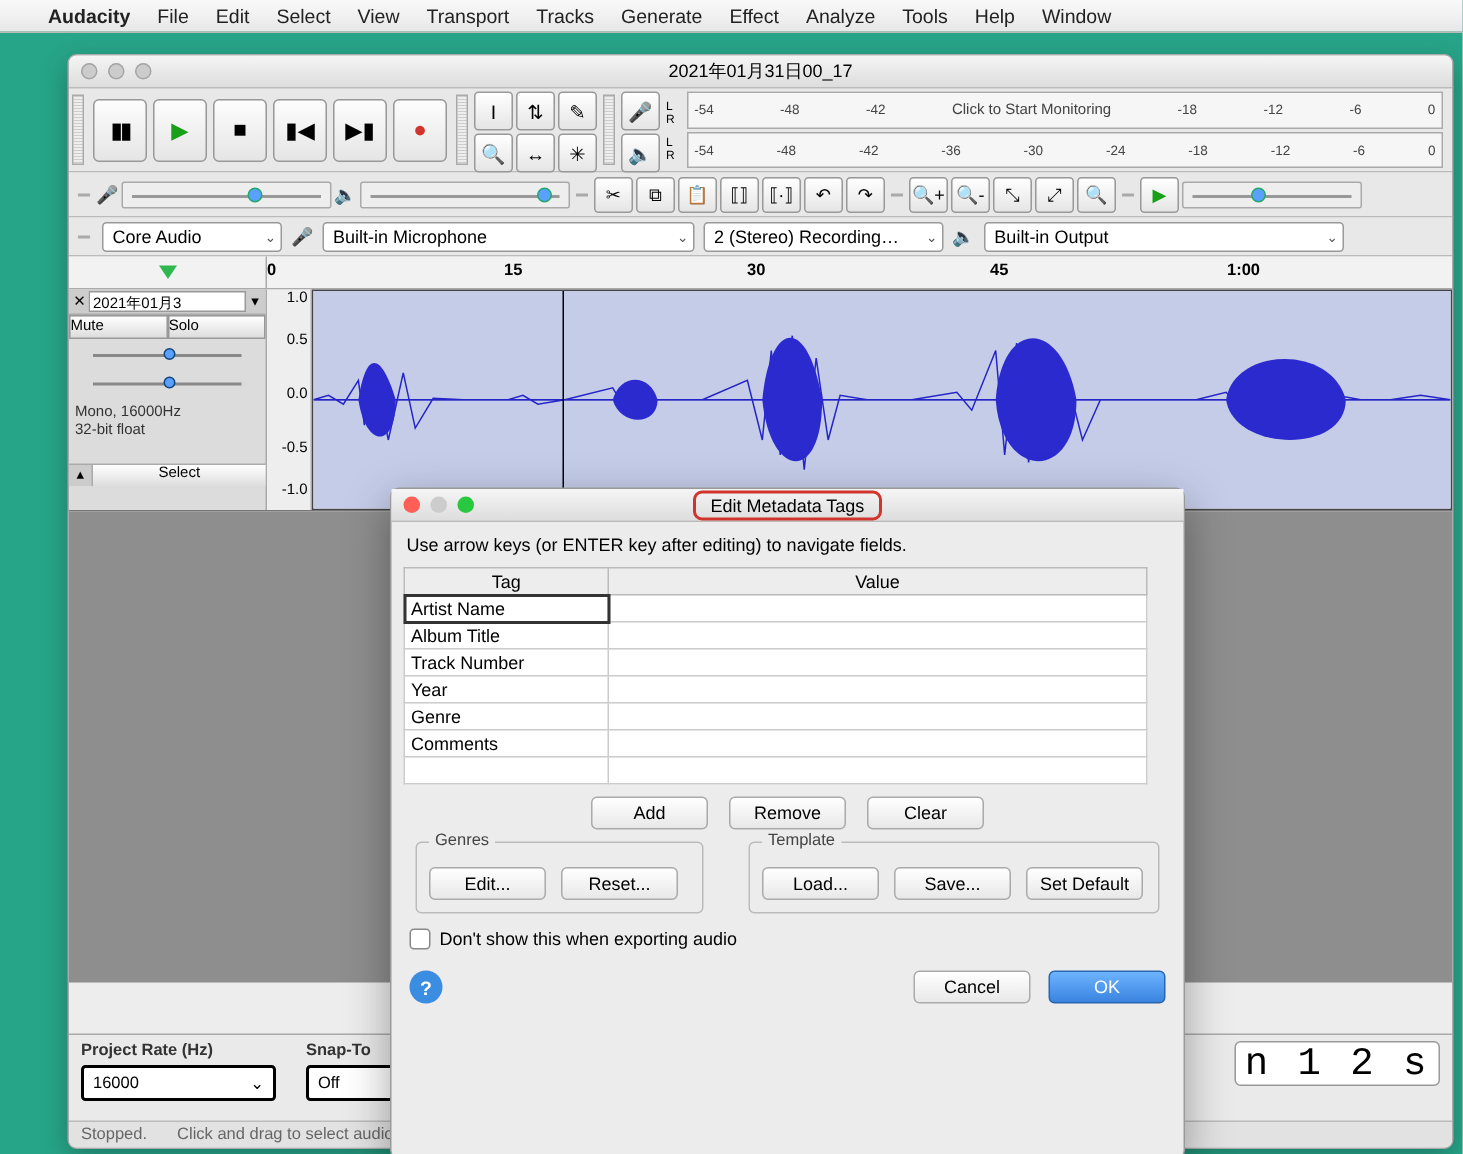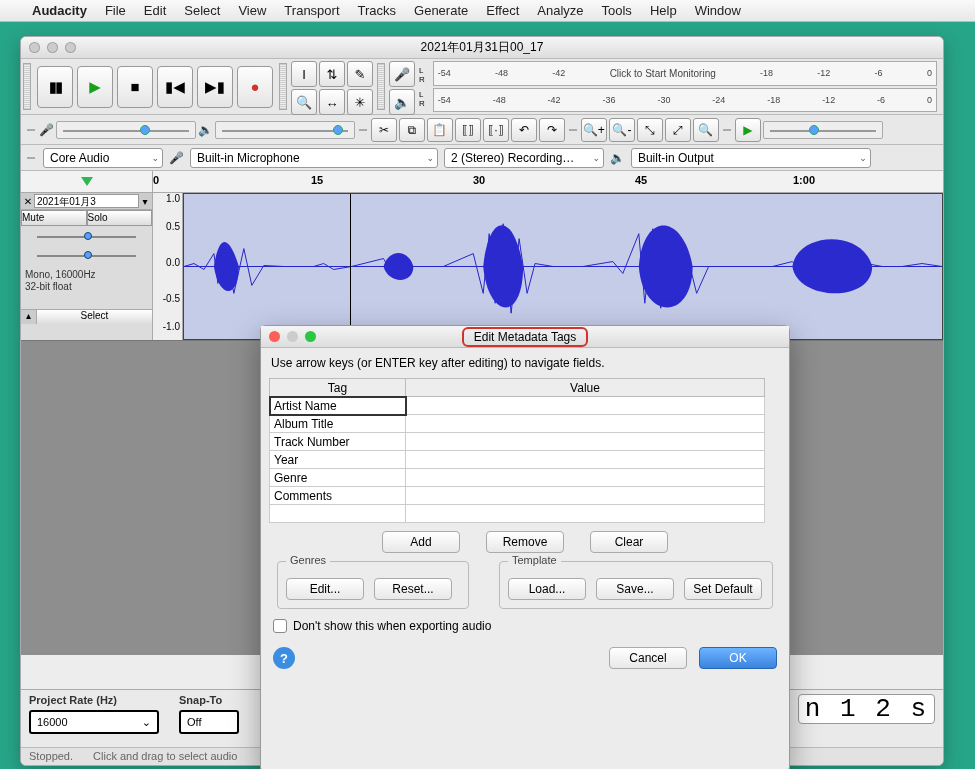--- a/index.html
+++ b/index.html
@@ -4,21 +4,21 @@
 <style>
 * { margin: 0; padding: 0; box-sizing: border-box; font-family: -apple-system, "Helvetica Neue", Arial, sans-serif; }
 body { width: 975px; height: 769px; background: #27a588; overflow: hidden; font-size: 12px; }
 
 
 .menubar { height: 22px; background: linear-gradient(#f9f9f9,#e8e8e8); display: flex; align-items: center; padding: 0 14px; gap: 18px; font-size: 13px; color: #222; border-bottom: 1px solid #bbb; }
 .menubar .app { font-weight: 600; }
 .apple { font-size: 14px; }
 
 
-.window { position: absolute; left: 20px; top: 36px; width: 924px; height: 730px; background: #ededed; border: 1px solid #aaa; border-radius: 6px; box-shadow: 0 6px 18px rgba(0,0,0,.25); overflow: hidden; }
+.window { position: absolute; left: 45px; top: 36px; width: 924px; height: 730px; background: #ededed; border: 1px solid #aaa; border-radius: 6px; box-shadow: 0 6px 18px rgba(0,0,0,.25); overflow: hidden; }
 .titlebar { height: 22px; background: linear-gradient(#f5f5f5,#ddd); display: flex; align-items: center; justify-content: center; border-bottom: 1px solid #bbb; position: relative; }
 .traffic { position: absolute; left: 8px; display: flex; gap: 7px; }
 .traffic span { width: 11px; height: 11px; border-radius: 50%; border: 1px solid rgba(0,0,0,.2); background:#ccc; }
 .toolbar-top { height: 56px; background: #e8e8e8; border-bottom: 1px solid #bbb; display: flex; }
 .transport { display: flex; align-items: center; gap: 4px; padding: 4px; }
 .tbtn { width: 36px; height: 42px; background: linear-gradient(#fdfdfd,#e5e5e5); border: 1px solid #999; border-radius: 4px; display: flex; align-items: center; justify-content: center; font-size: 15px; }
 .handle { width: 8px; background: repeating-linear-gradient(#ccc,#ccc 1px,#eee 1px,#eee 2px); margin: 4px 2px; border: 1px solid #aaa; }
 .toolgrid { display: grid; grid-template-columns: repeat(3,26px); grid-template-rows: repeat(2,26px); gap: 2px; padding: 2px; }
 .toolgrid .sq { background: linear-gradient(#fff,#e5e5e5); border: 1px solid #999; border-radius: 3px; display: flex; align-items: center; justify-content: center; font-size: 13px; }
 .meters { flex: 1; display: flex; flex-direction: column; gap: 2px; padding: 2px 6px; }
@@ -77,21 +77,21 @@
 .dialog .titlebar2 { height: 22px; background: linear-gradient(#f5f5f5,#ddd); border-bottom: 1px solid #bbb; display:flex; align-items:center; justify-content:center; position:relative; }
 .dialog .titlebar2 .traffic2 { position:absolute; left: 8px; display:flex; gap:7px; }
 .dialog .titlebar2 .traffic2 span { width:11px; height:11px; border-radius:50%; }
 .dialog .titlebar2 .tname { border: 2px solid #d0342c; border-radius: 6px; padding: 1px 10px; font-size: 12px; }
 .dialog .hint { padding: 8px 10px; font-size: 12px; }
 .dialog table { border-collapse: collapse; margin: 0 8px; width: 496px; font-size: 12px; }
 .dialog th { background: #ededed; border: 1px solid #bbb; font-weight: 400; height: 18px; }
 .dialog td { border: 1px solid #ccc; height: 18px; padding: 0 4px; background: #fff; }
 .dialog td.tagcol { width: 136px; }
 .dialog .active td.tagcol { outline: 2px solid #333; outline-offset: -1px; }
-.dialog .btnbar { display:flex; justify-content:center; gap: 26px; padding: 8px 0; }
+.dialog .btnbar { display:flex; justify-content:center; gap: 14px; padding: 8px 0; }
 .mbtn { min-width: 78px; height: 22px; background: linear-gradient(#fff,#e8e8e8); border: 1px solid #aaa; border-radius: 4px; font-size: 12px; }
 .groupbox { border: 1px solid #bbb; border-radius: 4px; margin: 0 8px; padding: 16px 8px 8px; position: relative; display:flex; gap:10px; }
 .groupbox .gtitle { position:absolute; top:-8px; left: 8px; background:#ececec; padding: 0 4px; font-size: 11px; color:#444; }
 .groups { display:flex; gap: 14px; padding: 0 8px; }
 .cbrow { display:flex; align-items:center; gap: 6px; padding: 10px 12px; font-size: 12px; }
 .cbrow .cb { width: 14px; height: 14px; border: 1px solid #888; border-radius: 3px; background: #fff; }
 .dfoot { display:flex; align-items:center; padding: 4px 12px; gap: 12px; }
 .helpbtn { width: 22px; height: 22px; border-radius: 50%; background: #3a8de0; color:#fff; display:flex; align-items:center; justify-content:center; font-weight:bold; font-size: 13px; }
 .spacer { flex: 1; }
 .okbtn { background: linear-gradient(#6db3ff,#3a84e0); color:#fff; border: 1px solid #2a66b0; }

